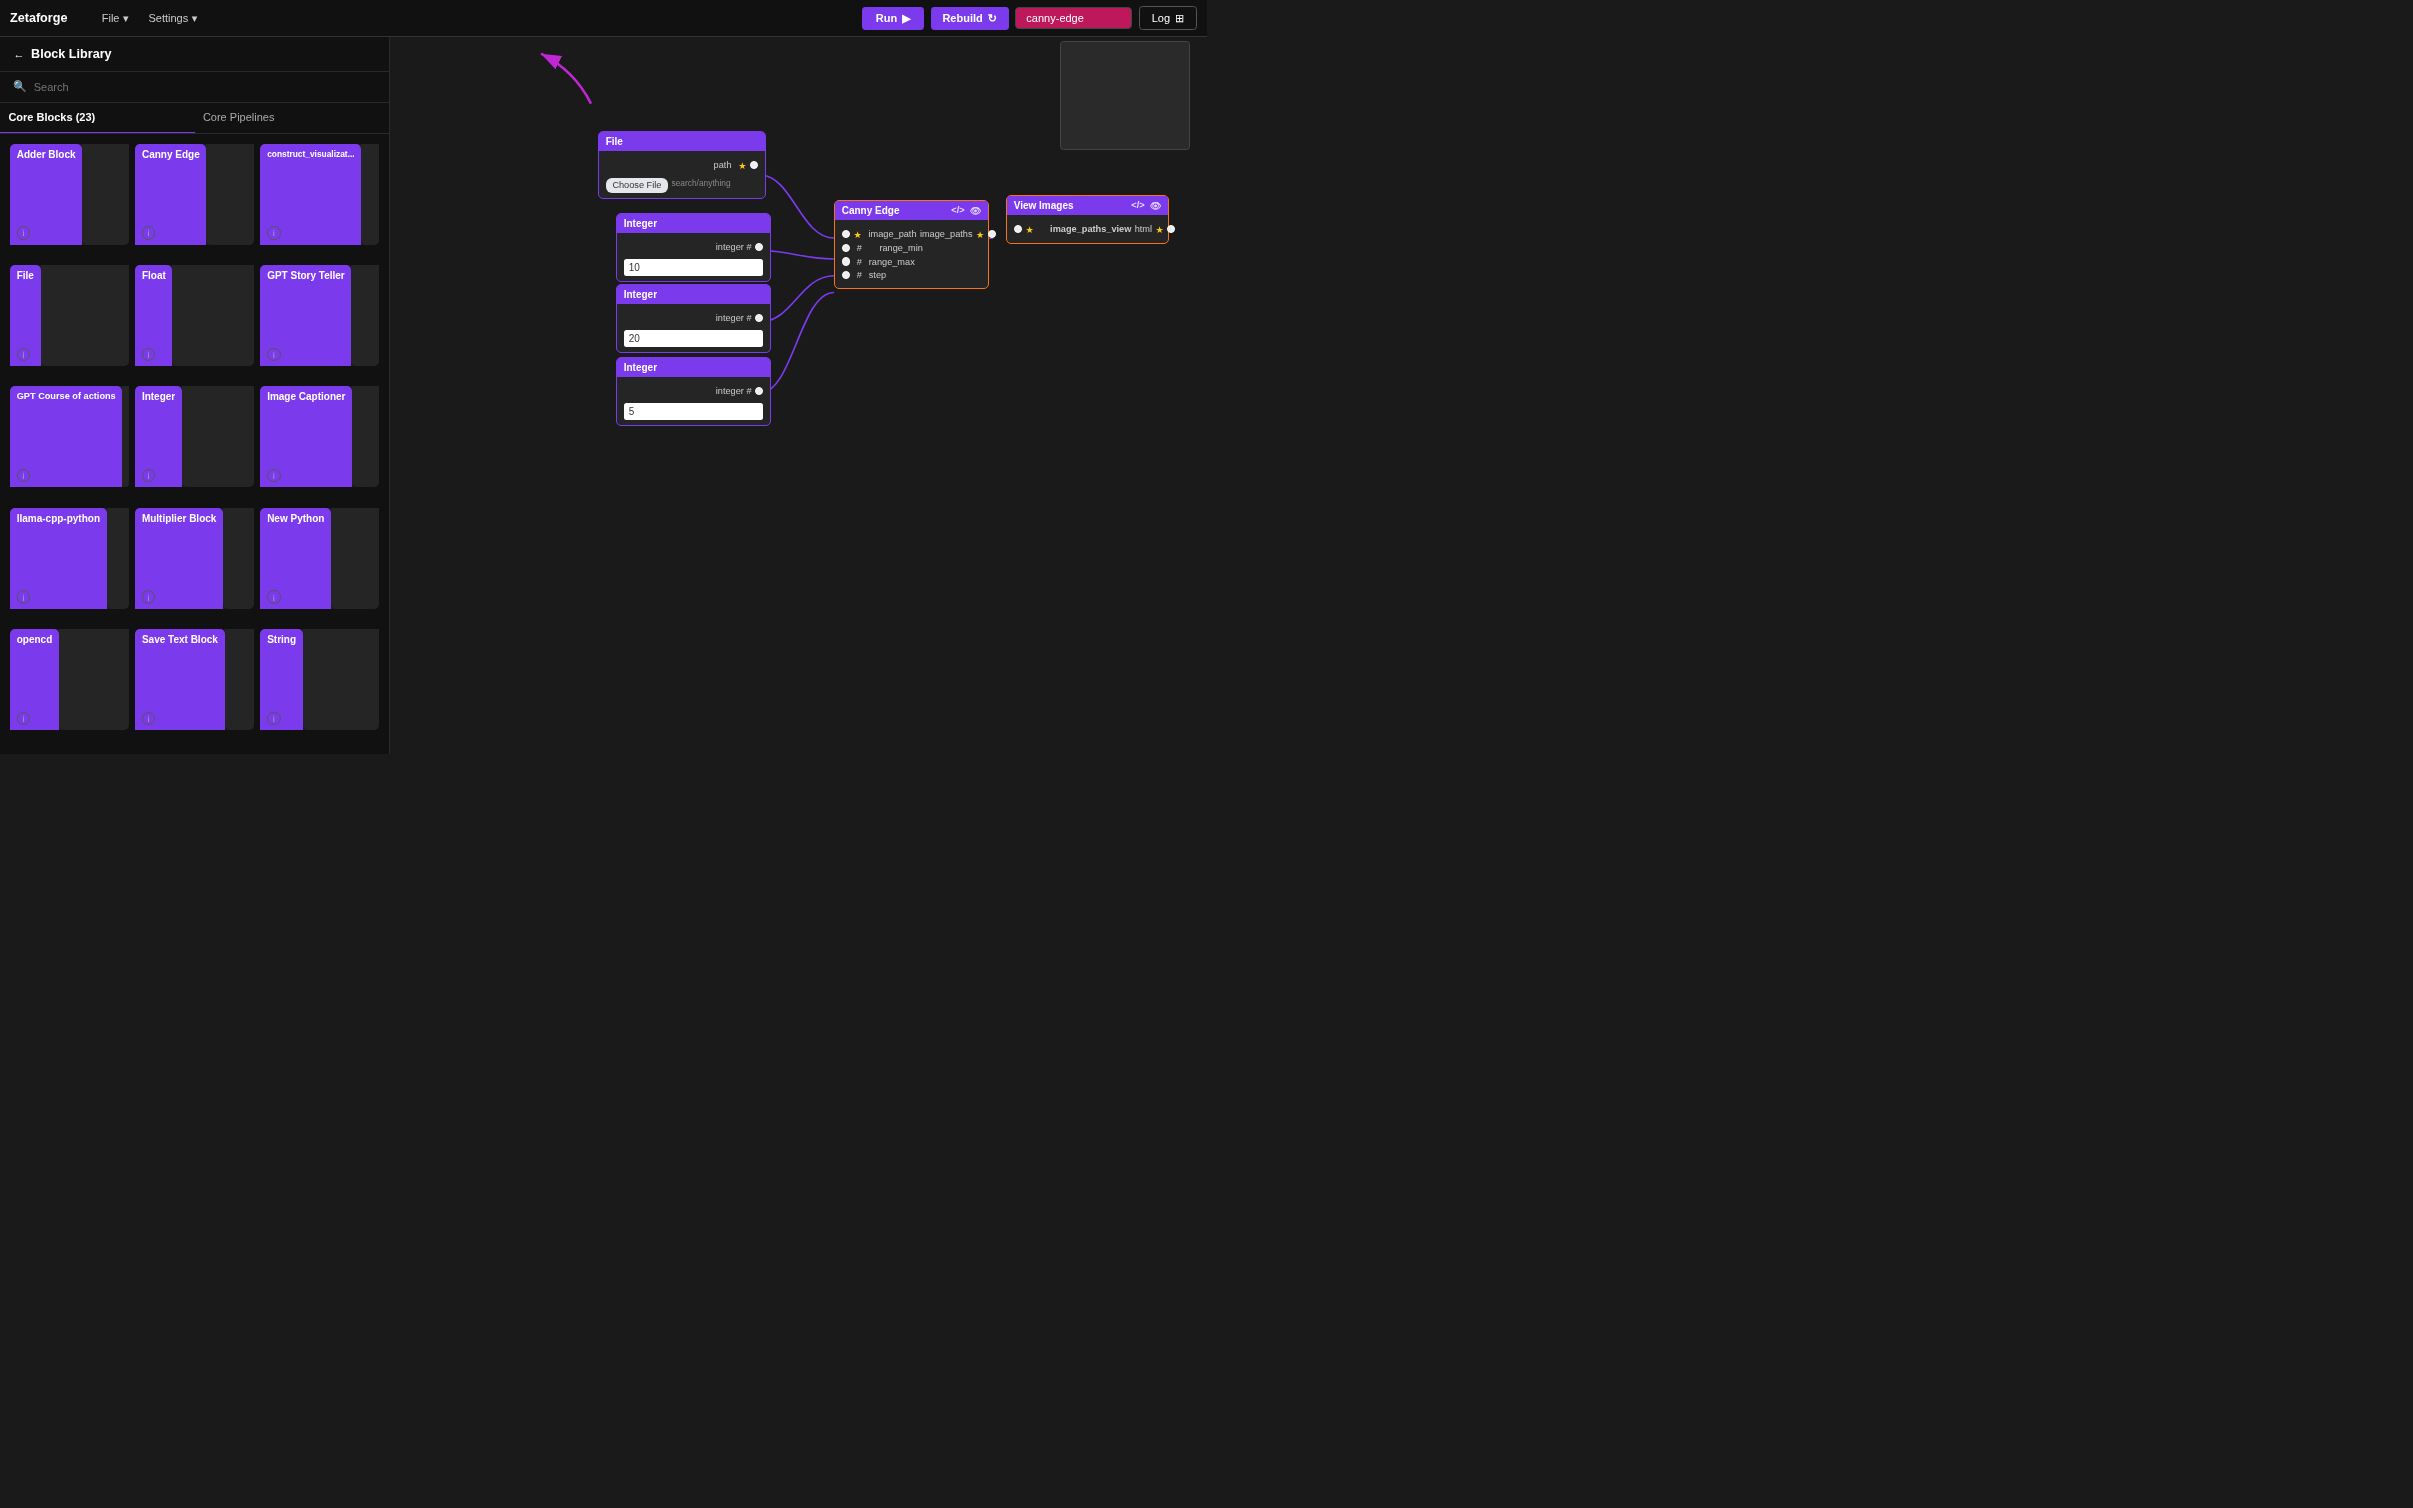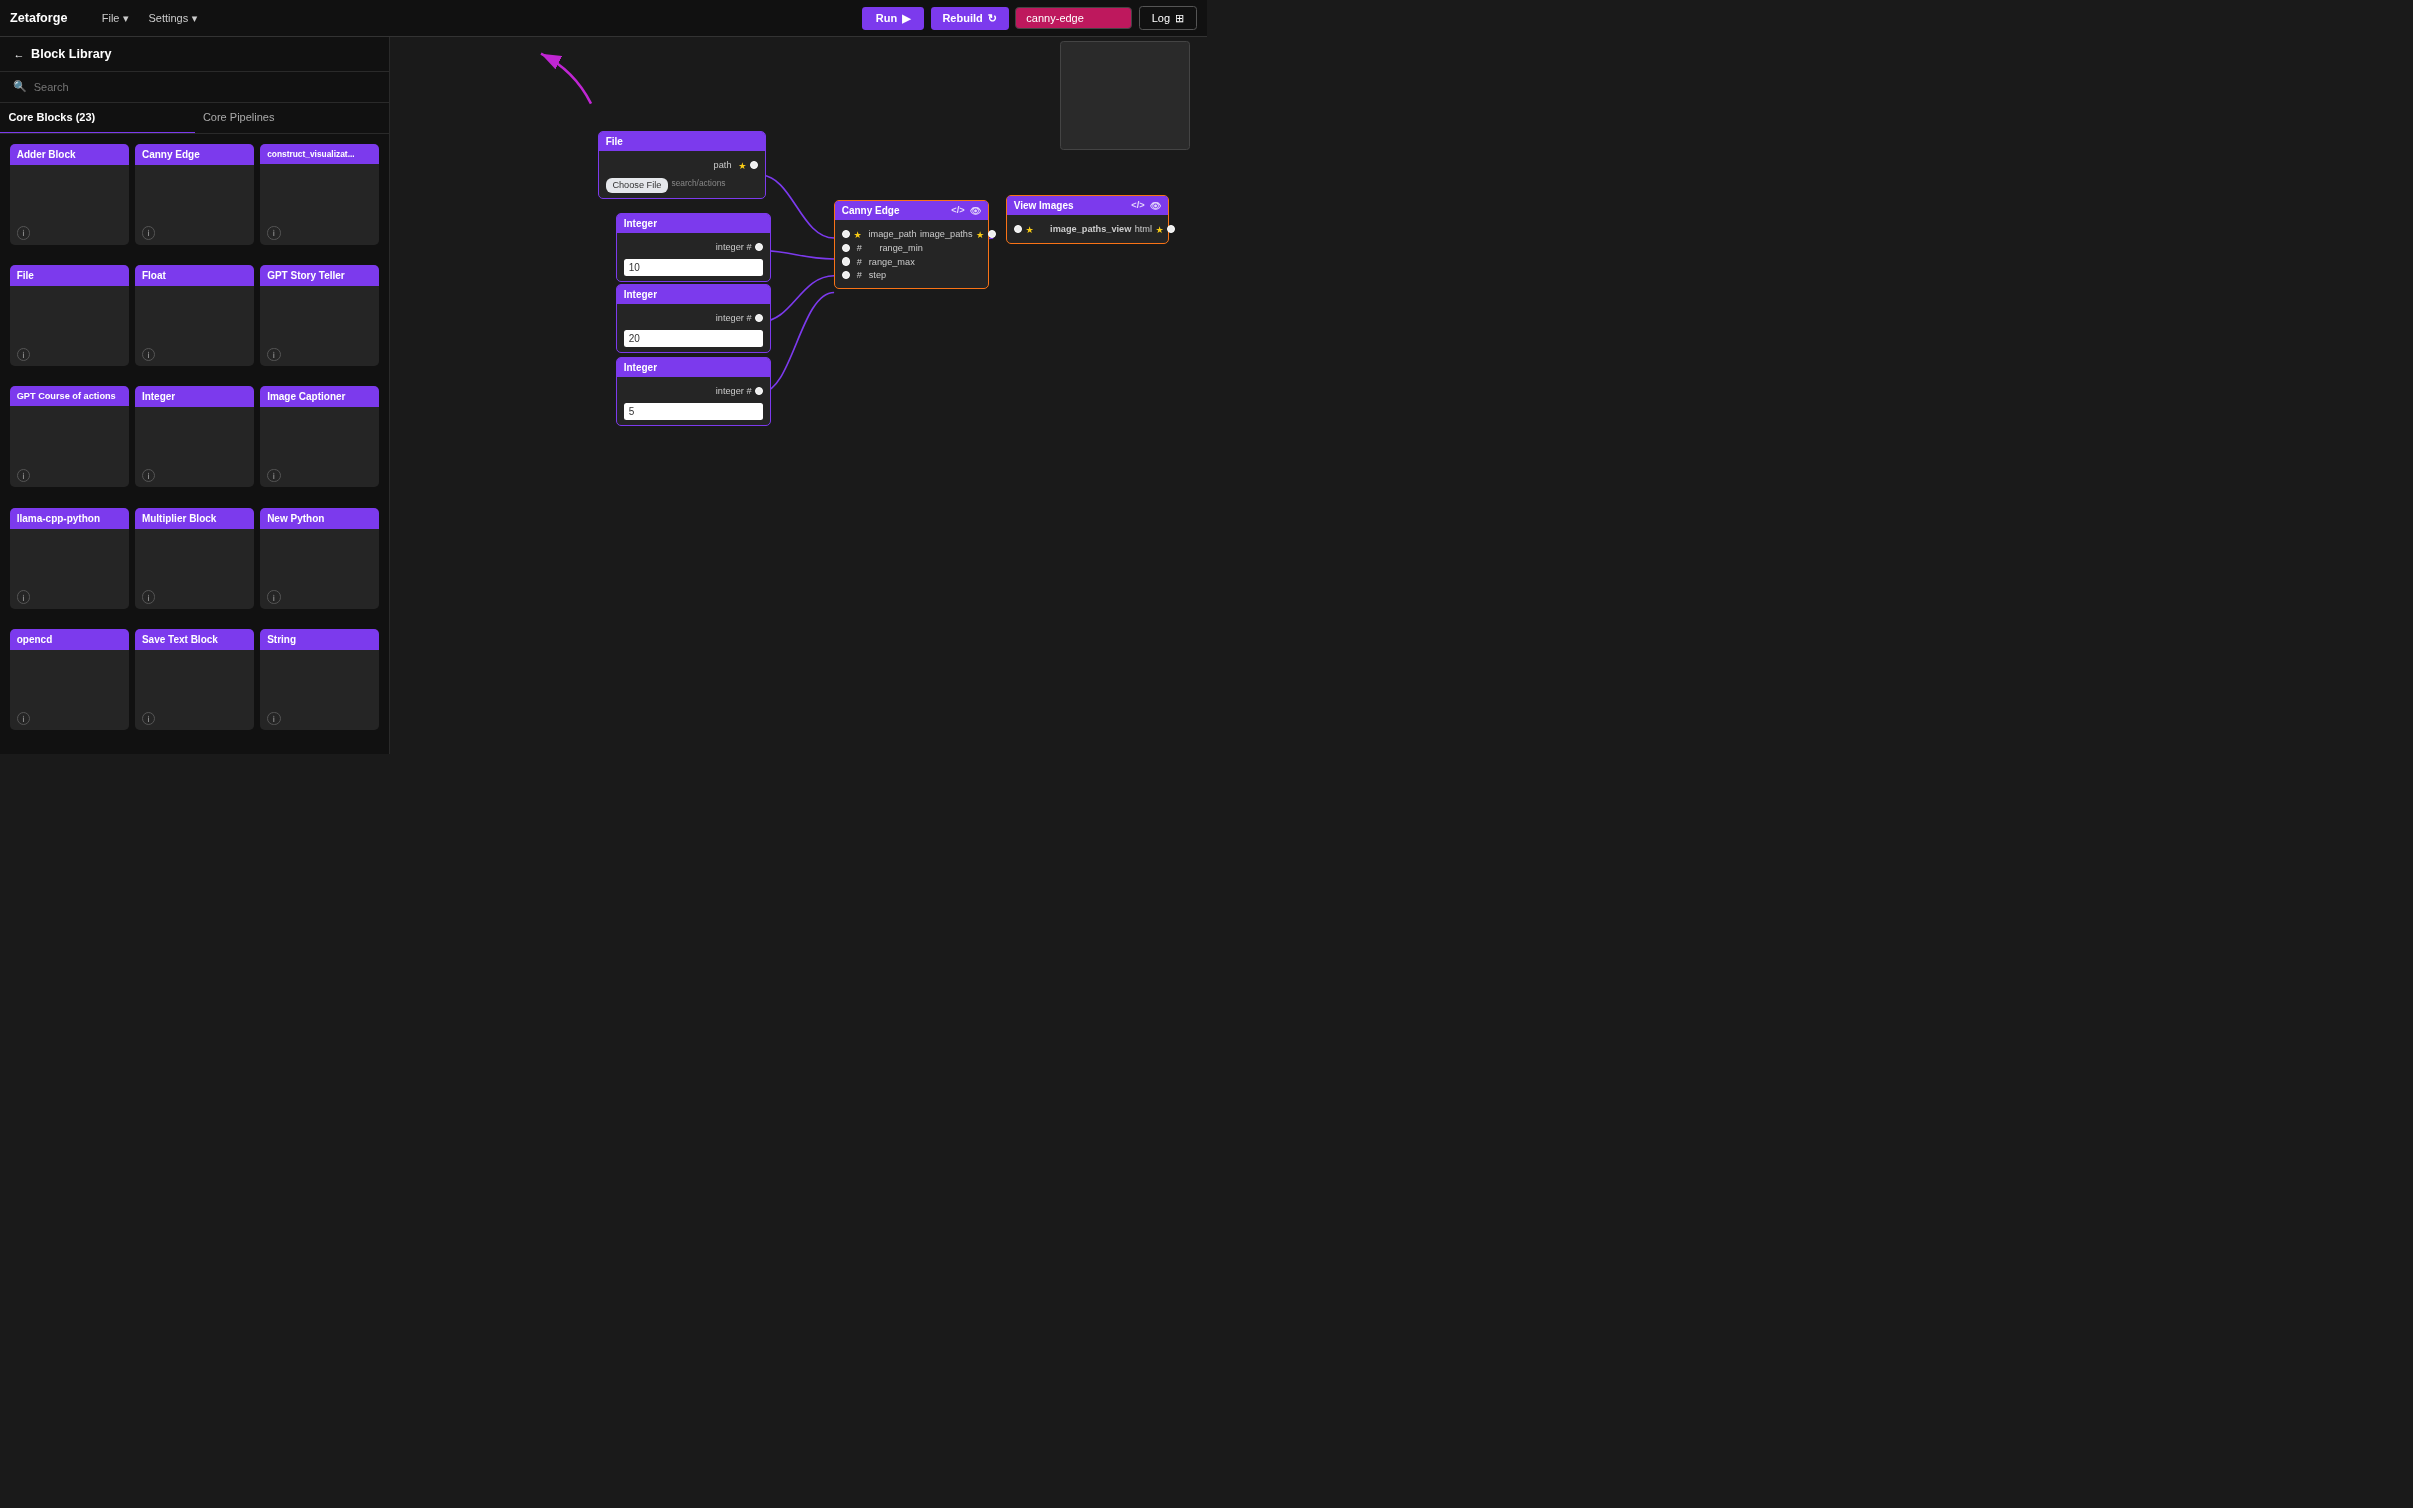--- a/index.html
+++ b/index.html
@@ -151,21 +151,20 @@
       gap: 6.7px;
       padding: 10px;
       overflow-y: auto;
       flex: 1;
     }
     .block-card {
       background: #1c1c1c;
       border-radius: 5px;
       cursor: pointer;
       display: flex;
-      flex-direction: column;
       position: relative;
       height: 101px;
     }
     .block-card-header {
       background: #7c3aed;
       color: #fff;
       font-size: 10px;
       font-weight: 600;
       padding: 5px 6.7px;
       border-radius: 5px 5px 0 0;
@@ -457,21 +456,21 @@
         <span>File</span>
       </div>
       <div class="node-body">
         <div class="node-port-row">
           <span style="margin-right:3.4px;">path</span>
           <span class="port-star">★</span>
           <span class="port-dot white"></span>
         </div>
         <div style="display:flex;align-items:center;gap:3.4px;margin-top:3.4px;">
           <button class="node-file-btn">Choose File</button>
-          <span style="color:#888;font-size:8.4px;">search/actions</span>
+          <span style="color:#888;font-size:8.4px;">search/anything</span>
         </div>
       </div>
     </div>
 
     <div class="node" style="left:226px; top:176px; width:155px;">
       <div class="node-header">Integer</div>
       <div class="node-body">
         <div class="node-port-row">
           <span>integer #</span>
           <span class="port-dot white"></span>

